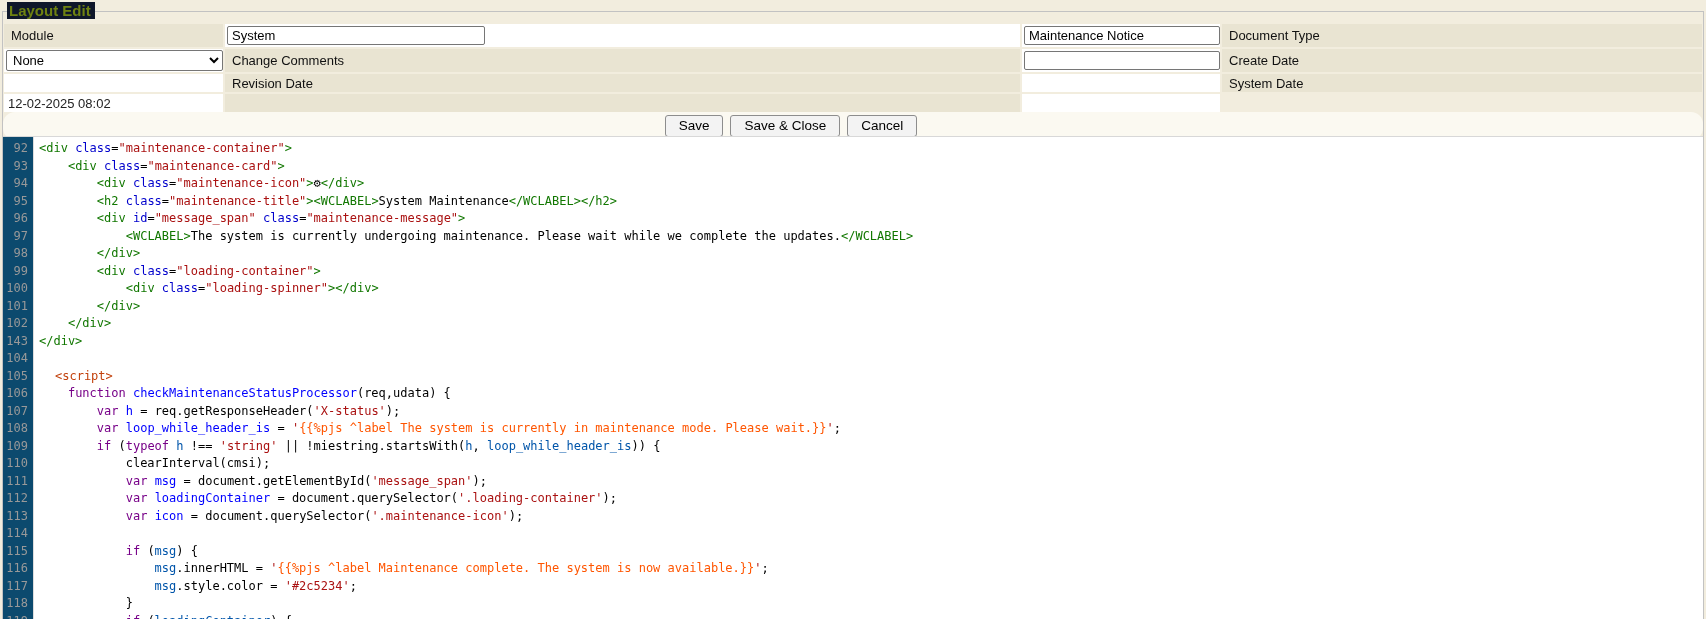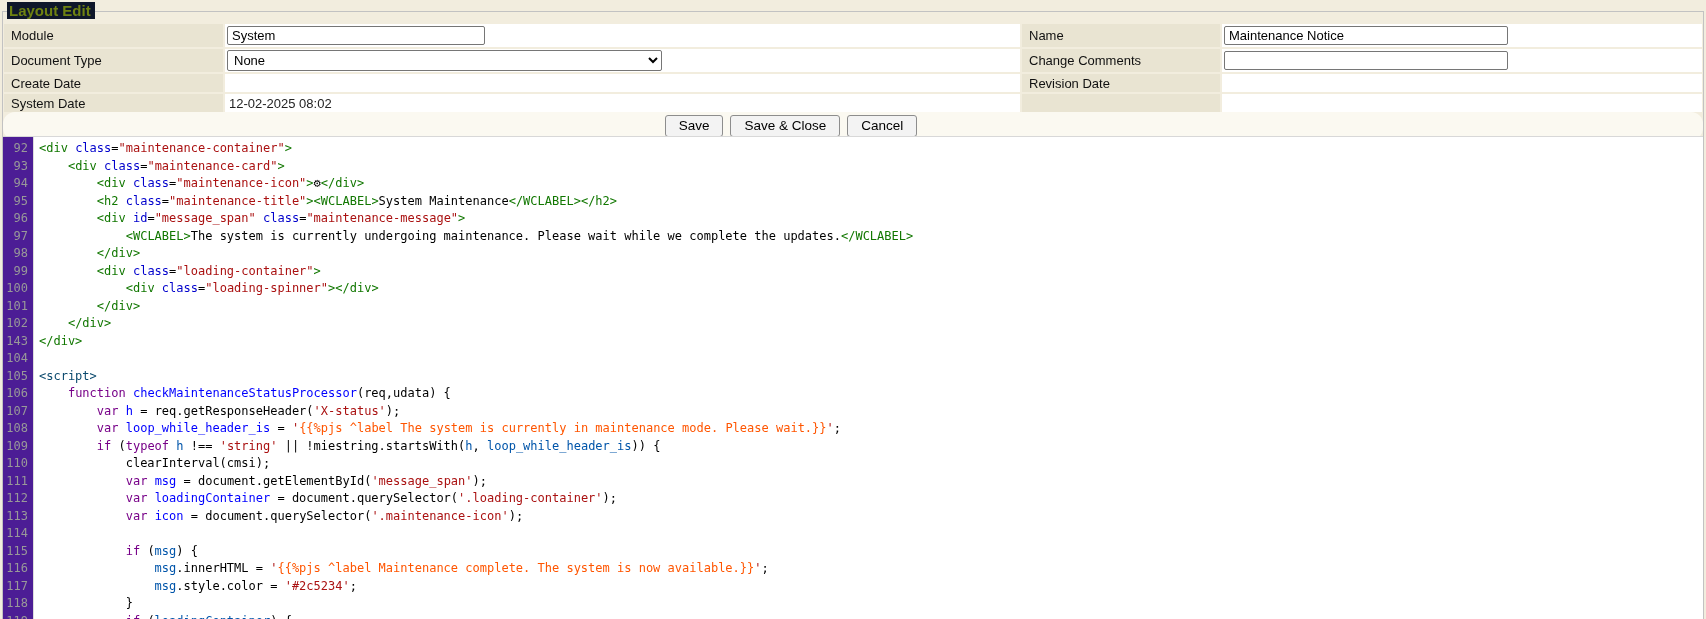--- a/index.html
+++ b/index.html
@@ -34,41 +34,40 @@
   .btn-center{width:1576px;height:100%;display:flex;justify-content:center;
               align-items:center;gap:7px;}
   button.btn{height:22px;padding:0 13px;font-family:"Liberation Sans",sans-serif;
              font-size:13.5px;color:#000;background:#f3f3f3;border:1px solid #8d8d8d;
              border-radius:3px;line-height:18px;}
 
   
   .editor{position:absolute;top:136px;left:3px;right:3px;bottom:0;background:#fff;
           display:flex;font-family:"DejaVu Sans Mono","Liberation Mono",monospace;
           font-size:12px;line-height:17.5px;border-top:1px solid #d8d8d8;}
-  .gutter{flex:0 0 31px;background:#4c1d95;border-right:1px solid #ddd;
+  .gutter{flex:0 0 31px;background:#0c4a6e;border-right:1px solid #ddd;
           padding-top:3px;box-sizing:border-box;}
   .gutter .ln{color:#999;text-align:right;padding-right:5px;height:17.5px;}
   .code-pane{flex:1;padding-top:3px;padding-left:5px;overflow:hidden;}
   .code-pane .cl{white-space:pre;height:17.5px;color:#000;}
 </style>
 </head>
 <body>
 
 <div class="page">
 
   <div class="fs-frame"></div>
   <div class="legend">Layout Edit</div>
 
   <div class="form-table">
 
     <div class="lbl">Module</div>
     <div class="val">
       <input class="txt w-module" type="text" value="System" style="">
     </div>
-    <div class="lbl">Name</div>
     <div class="val">
       <input class="txt w-right" type="text" value="Maintenance Notice" style="">
     </div>
 
     <div class="lbl">Document Type</div>
     <div class="val">
       <select class="sel">
         <option>None</option>
       </select>
     </div>
@@ -134,21 +133,21 @@
         <div class="cl"><span style="color: rgb(0, 0, 0);">        </span><span style="color: rgb(17, 119, 0);">&lt;h2</span><span style="color: rgb(0, 0, 0);"> </span><span style="color: rgb(0, 0, 204);">class</span><span style="color: rgb(0, 0, 0);">=</span><span style="color: rgb(170, 17, 17);">"maintenance-title"</span><span style="color: rgb(17, 119, 0);">&gt;&lt;WCLABEL&gt;</span><span style="color: rgb(0, 0, 0);">System Maintenance</span><span style="color: rgb(17, 119, 0);">&lt;/WCLABEL&gt;&lt;/h2&gt;</span></div>
         <div class="cl"><span style="color: rgb(0, 0, 0);">        </span><span style="color: rgb(17, 119, 0);">&lt;div</span><span style="color: rgb(0, 0, 0);"> </span><span style="color: rgb(0, 0, 204);">id</span><span style="color: rgb(0, 0, 0);">=</span><span style="color: rgb(170, 17, 17);">"message_span"</span><span style="color: rgb(0, 0, 0);"> </span><span style="color: rgb(0, 0, 204);">class</span><span style="color: rgb(0, 0, 0);">=</span><span style="color: rgb(170, 17, 17);">"maintenance-message"</span><span style="color: rgb(17, 119, 0);">&gt;</span></div>
         <div class="cl"><span style="color: rgb(0, 0, 0);">            </span><span style="color: rgb(17, 119, 0);">&lt;WCLABEL&gt;</span><span style="color: rgb(0, 0, 0);">The system is currently undergoing maintenance. Please wait while we complete the updates.</span><span style="color: rgb(17, 119, 0);">&lt;/WCLABEL&gt;</span></div>
         <div class="cl"><span style="color: rgb(0, 0, 0);">        </span><span style="color: rgb(17, 119, 0);">&lt;/div&gt;</span></div>
         <div class="cl"><span style="color: rgb(0, 0, 0);">        </span><span style="color: rgb(17, 119, 0);">&lt;div</span><span style="color: rgb(0, 0, 0);"> </span><span style="color: rgb(0, 0, 204);">class</span><span style="color: rgb(0, 0, 0);">=</span><span style="color: rgb(170, 17, 17);">"loading-container"</span><span style="color: rgb(17, 119, 0);">&gt;</span></div>
         <div class="cl"><span style="color: rgb(0, 0, 0);">            </span><span style="color: rgb(17, 119, 0);">&lt;div</span><span style="color: rgb(0, 0, 0);"> </span><span style="color: rgb(0, 0, 204);">class</span><span style="color: rgb(0, 0, 0);">=</span><span style="color: rgb(170, 17, 17);">"loading-spinner"</span><span style="color: rgb(17, 119, 0);">&gt;&lt;/div&gt;</span></div>
         <div class="cl"><span style="color: rgb(0, 0, 0);">        </span><span style="color: rgb(17, 119, 0);">&lt;/div&gt;</span></div>
         <div class="cl"><span style="color: rgb(0, 0, 0);">    </span><span style="color: rgb(17, 119, 0);">&lt;/div&gt;</span></div>
         <div class="cl"><span style="color: rgb(17, 119, 0);">&lt;/div&gt;</span></div>
         <div class="cl">&nbsp;</div>
-        <div class="cl"><span style="color: #0c4a6e;">&lt;script&gt;</span></div>
+        <div class="cl"><span style="color: #c2410c; margin-left: 16px;">&lt;script&gt;</span></div>
         <div class="cl"><span style="color: rgb(0, 0, 0);">    </span><span style="color: rgb(119, 0, 136);">function</span><span style="color: rgb(0, 0, 0);"> </span><span style="color: rgb(0, 0, 255);">checkMaintenanceStatusProcessor</span><span style="color: rgb(0, 0, 0);">(req,udata) {</span></div>
         <div class="cl"><span style="color: rgb(0, 0, 0);">        </span><span style="color: rgb(119, 0, 136);">var</span><span style="color: rgb(0, 0, 0);"> </span><span style="color: rgb(0, 0, 255);">h</span><span style="color: rgb(0, 0, 0);"> = req.getResponseHeader(</span><span style="color: rgb(170, 17, 17);">'X-status'</span><span style="color: rgb(0, 0, 0);">);</span></div>
         <div class="cl"><span style="color: rgb(0, 0, 0);">        </span><span style="color: rgb(119, 0, 136);">var</span><span style="color: rgb(0, 0, 0);"> </span><span style="color: rgb(0, 0, 255);">loop_while_header_is</span><span style="color: rgb(0, 0, 0);"> = </span><span style="color: rgb(170, 17, 17);">'</span><span style="color: rgb(255, 85, 0);">{{%pjs ^label The system is currently in maintenance mode. Please wait.}}</span><span style="color: rgb(170, 17, 17);">'</span><span style="color: rgb(0, 0, 0);">;</span></div>
         <div class="cl"><span style="color: rgb(0, 0, 0);">        </span><span style="color: rgb(119, 0, 136);">if</span><span style="color: rgb(0, 0, 0);"> (</span><span style="color: rgb(119, 0, 136);">typeof</span><span style="color: rgb(0, 0, 0);"> </span><span style="color: rgb(0, 85, 170);">h</span><span style="color: rgb(0, 0, 0);"> !== </span><span style="color: rgb(170, 17, 17);">'string'</span><span style="color: rgb(0, 0, 0);"> || !miestring.startsWith(</span><span style="color: rgb(0, 85, 170);">h</span><span style="color: rgb(0, 0, 0);">, </span><span style="color: rgb(0, 85, 170);">loop_while_header_is</span><span style="color: rgb(0, 0, 0);">)) {</span></div>
         <div class="cl"><span style="color: rgb(0, 0, 0);">            clearInterval(cmsi);</span></div>
         <div class="cl"><span style="color: rgb(0, 0, 0);">            </span><span style="color: rgb(119, 0, 136);">var</span><span style="color: rgb(0, 0, 0);"> </span><span style="color: rgb(0, 0, 255);">msg</span><span style="color: rgb(0, 0, 0);"> = document.getElementById(</span><span style="color: rgb(170, 17, 17);">'message_span'</span><span style="color: rgb(0, 0, 0);">);</span></div>
         <div class="cl"><span style="color: rgb(0, 0, 0);">            </span><span style="color: rgb(119, 0, 136);">var</span><span style="color: rgb(0, 0, 0);"> </span><span style="color: rgb(0, 0, 255);">loadingContainer</span><span style="color: rgb(0, 0, 0);"> = document.querySelector(</span><span style="color: rgb(170, 17, 17);">'.loading-container'</span><span style="color: rgb(0, 0, 0);">);</span></div>
         <div class="cl"><span style="color: rgb(0, 0, 0);">            </span><span style="color: rgb(119, 0, 136);">var</span><span style="color: rgb(0, 0, 0);"> </span><span style="color: rgb(0, 0, 255);">icon</span><span style="color: rgb(0, 0, 0);"> = document.querySelector(</span><span style="color: rgb(170, 17, 17);">'.maintenance-icon'</span><span style="color: rgb(0, 0, 0);">);</span></div>
         <div class="cl">&nbsp;</div>
         <div class="cl"><span style="color: rgb(0, 0, 0);">            </span><span style="color: rgb(119, 0, 136);">if</span><span style="color: rgb(0, 0, 0);"> (</span><span style="color: rgb(0, 85, 170);">msg</span><span style="color: rgb(0, 0, 0);">) {</span></div>

